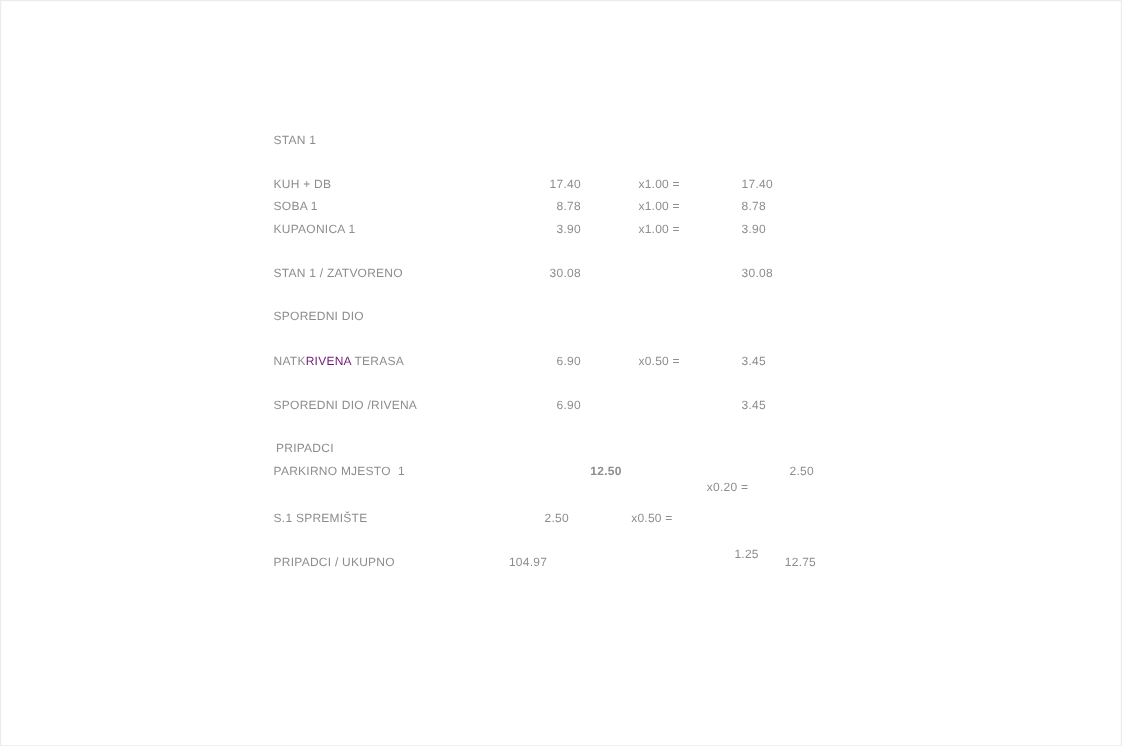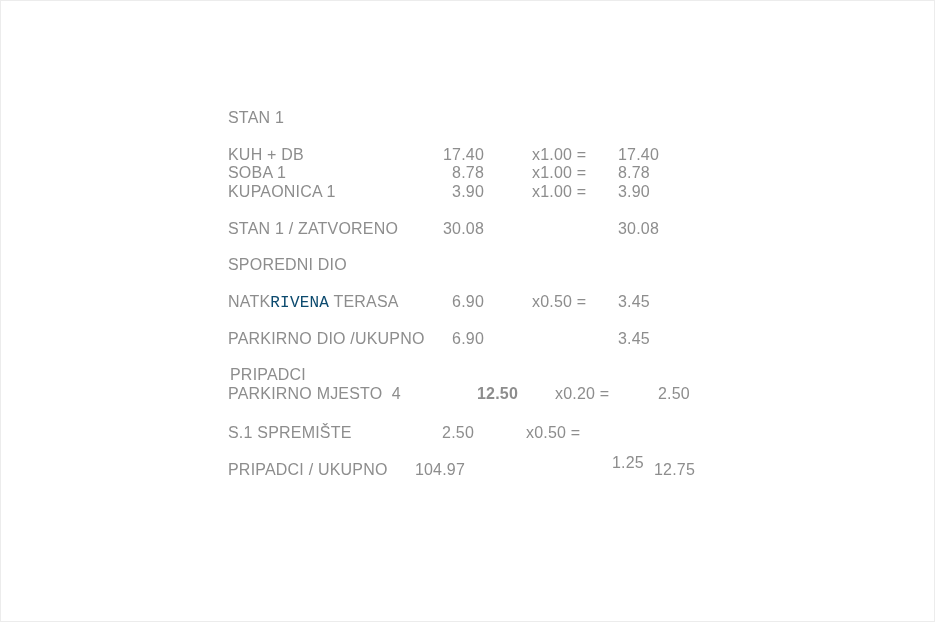--- a/index.html
+++ b/index.html
@@ -9,21 +9,21 @@
   }
   .page {
     position: relative;
     width: 935px;
     height: 622px;
     background: #ffffff;
     box-sizing: border-box;
     border: 1px solid #ececec;
     overflow: hidden;
     font-family: "Liberation Sans", sans-serif;
-    font-size: 16px;
+    font-size: 10px;
     line-height: 16px;
     letter-spacing: 0.2px;
     color: #8d8d8d;
   }
   .row {
     position: absolute;
     left: 0;
     width: 100%;
     height: 16px;
   }
@@ -42,25 +42,25 @@
   .c-factor {
     position: absolute;
     left: 531px;
     white-space: pre;
   }
   .c-result {
     position: absolute;
     left: 617px;
     white-space: pre;
   }
-  .faded { color: #0c4a6e; font-family: Liberation Mono, monospace; }
+  .faded { color: #701a75; }
 
   
   .r-park  .c-area   { left: 419px; font-weight: bold; }
-  .r-park  .c-factor { left: 554px; }
+  .r-park  .c-factor { left: 588px; margin-top: 13px; }
   .r-park  .c-result { left: 657px; }
   .r-vrt   .c-area   { left: 392px; }
   .r-vrt   .c-factor { left: 530px; }
   .r-vrt   .c-result { left: 615px; }
   .r-sprem .c-area   { left: 375px; }
   .r-sprem .c-factor { left: 525px; }
   .r-sprem .c-result { left: 611px; margin-top: 30px; }
   .r-tot-prip .c-area   { left: 390px; text-align: center; }
   .r-tot-prip .c-result { left: 613px; margin-left: 40px; }
   .r-tot-stan .c-area   { left: 389px; }
@@ -107,31 +107,31 @@
   </div>
 
   <div class="row" style="top:293px">
     <span class="c-label"><span>NATK</span><span class="faded">RIVENA</span><span> TERASA</span></span>
     <span class="c-area">6.90</span>
     <span class="c-factor">x0.50 =</span>
     <span class="c-result">3.45</span>
   </div>
 
   <div class="row" style="top:330px">
-    <span class="c-label">PARKIRNO DIO /UKUPNO</span>
+    <span class="c-label">SPOREDNI DIO /RIVENA</span>
     <span class="c-area">6.90</span>
     <span class="c-result">3.45</span>
   </div>
 
   <div class="row" style="top:366px">
     <span class="c-label" style="left:229px">PRIPADCI</span>
   </div>
 
   <div class="row r-park" style="top:385px">
-    <span class="c-label">PARKIRNO MJESTO  4</span>
+    <span class="c-label">PARKIRNO MJESTO  1</span>
     <span class="c-area">12.50</span>
     <span class="c-factor">x0.20 =</span>
     <span class="c-result">2.50</span>
   </div>
 
 
   <div class="row r-sprem" style="top:424px">
     <span class="c-label">S.1 SPREMIŠTE</span>
     <span class="c-area">2.50</span>
     <span class="c-factor">x0.50 =</span>

